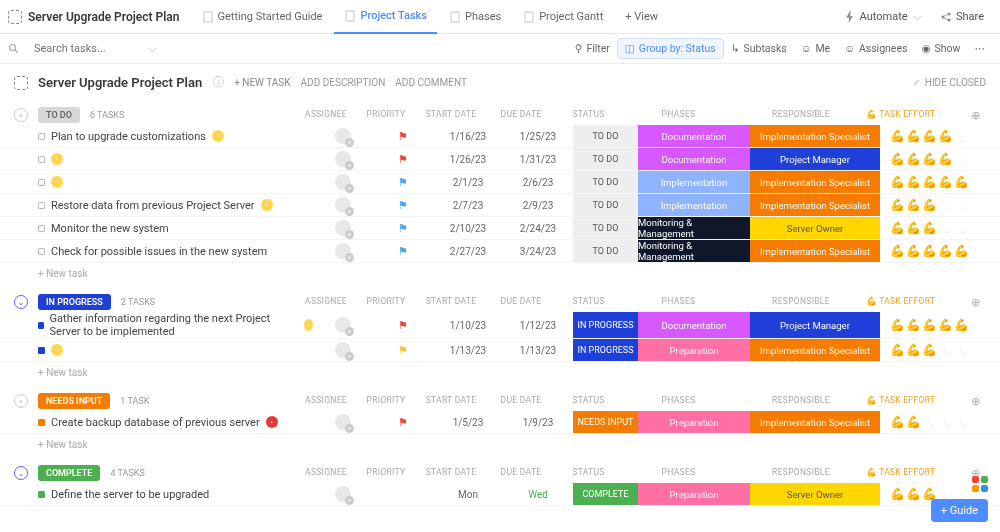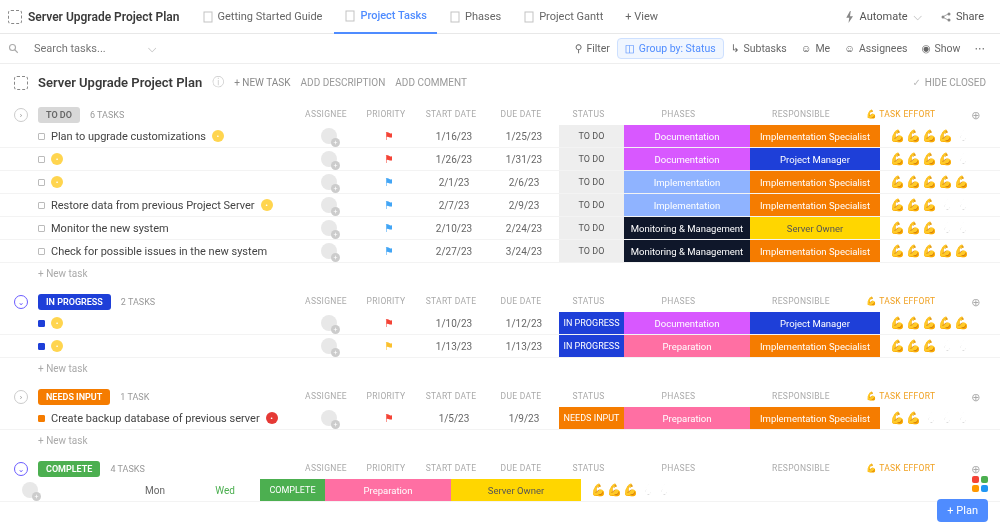--- a/index.html
+++ b/index.html
@@ -53,21 +53,21 @@
 .av{width:16px;height:16px;border-radius:50%;background:#e8e8e8;position:relative}
 .av::after{content:"+";position:absolute;right:-3px;bottom:-3px;width:9px;height:9px;border-radius:50%;background:#ccc;color:#fff;font-size:7px;display:flex;align-items:center;justify-content:center}
 .r-pr{width:60px;display:flex;align-items:center;justify-content:center}
 .flag{font-size:11px}
 .r-sd,.r-dd{width:70px;display:flex;align-items:center;justify-content:center;font-size:10px;color:#666}
 .r-dd.g{color:#4caf50}
 .r-st{width:65px;display:flex;align-items:center;justify-content:center;font-size:9px;color:#555;background:#eee}
 .r-st.ip{background:#1e3fd8;color:#fff}
 .r-st.ni{background:#f57c00;color:#fff}
 .r-st.cp{background:#4caf50;color:#fff}
-.r-ph{width:126px;display:flex;align-items:center;justify-content:center;font-size:9.5px;color:#fff}
+.r-ph{width:112px;display:flex;align-items:center;justify-content:center;font-size:9.5px;color:#fff}
 .r-rs{width:130px;display:flex;align-items:center;justify-content:center;font-size:9.5px;color:#fff}
 .r-te{width:100px;display:flex;align-items:center;justify-content:center;gap:1px;font-size:12px}
 .r-add{width:20px}
 .ph-doc{background:#d858ff}
 .ph-imp{background:#8fb3ff}
 .ph-mon{background:#0f172a}
 .ph-prep{background:#ff6fa3}
 .rs-is{background:#f57c00}
 .rs-pm{background:#1e3fd8}
 .rs-so{background:#ffd600;color:#555!important}
@@ -362,20 +362,21 @@
           <div class="c-st">STATUS</div>
           <div class="c-ph">PHASES</div>
           <div class="c-rs">RESPONSIBLE</div>
           <div class="c-te">💪 TASK EFFORT</div>
           <div class="c-add">⊕</div>
         </div>
       </div>
       <div class="row">
         <div class="r-name">
           <span class="sq blue"></span>
+          <span>Gather information regarding the next Project Server to be implemented</span>
           <span class="dot y">•</span>
         </div>
         <div class="r-as">
           <span class="av"></span>
         </div>
         <div class="r-pr">
           <span class="flag" style="color:#f44336">⚑</span>
         </div>
         <div class="r-sd">1/10/23</div>
         <div class="r-dd ">1/12/23</div>
@@ -476,20 +477,24 @@
           <div class="c-sd">START DATE</div>
           <div class="c-dd">DUE DATE</div>
           <div class="c-st">STATUS</div>
           <div class="c-ph">PHASES</div>
           <div class="c-rs">RESPONSIBLE</div>
           <div class="c-te">💪 TASK EFFORT</div>
           <div class="c-add">⊕</div>
         </div>
       </div>
       <div class="row">
+        <div class="r-name">
+          <span class="sq gr"></span>
+          <span>Define the server to be upgraded</span>
+        </div>
         <div class="r-as">
           <span class="av"></span>
         </div>
         <div class="r-pr"></div>
         <div class="r-sd">Mon</div>
         <div class="r-dd g">Wed</div>
         <div class="r-st cp">COMPLETE</div>
         <div class="r-ph ph-prep">Preparation</div>
         <div class="r-rs rs-so">Server Owner</div>
         <div class="r-te">
@@ -503,13 +508,13 @@
       </div>
     </div>
   </div>
 
 <div class="grid">
   <div style="background:#f44336"></div>
     <div style="background:#4caf50"></div>
   <div style="background:#ff9800"></div>
     <div style="background:#2196f3"></div>
 </div>
-<div class="addt">+ Plan</div>
+<div class="addt">+ Guide</div>
 
 </body></html>

